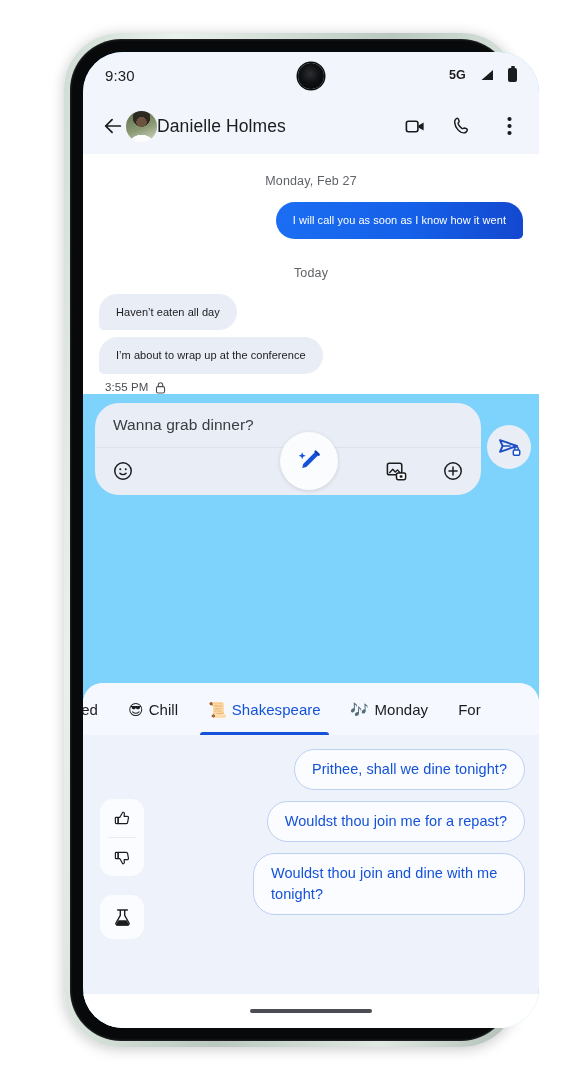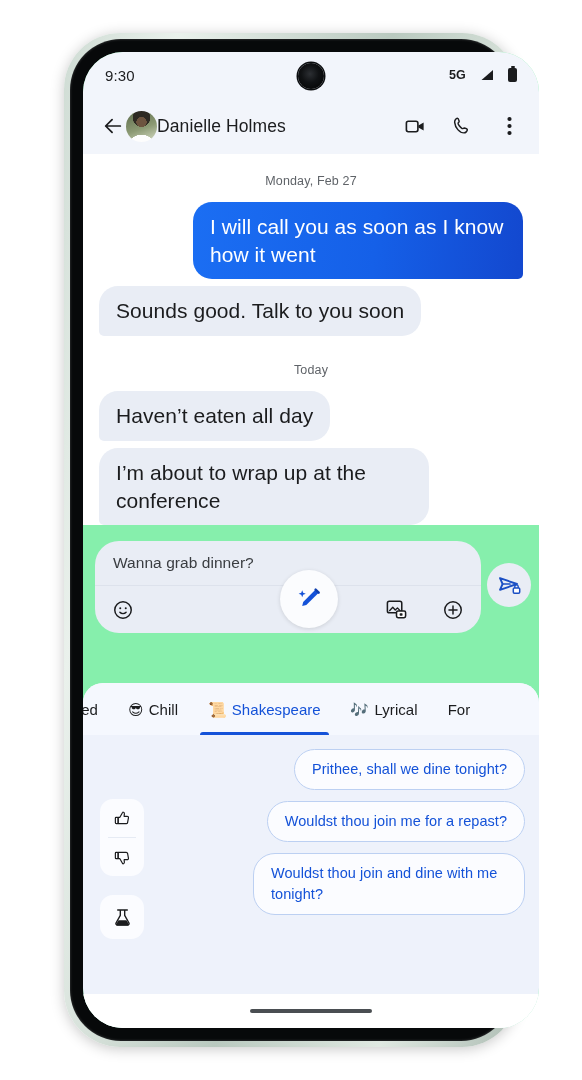--- a/index.html
+++ b/index.html
@@ -24,21 +24,21 @@
     position:absolute;left:70px;top:39px;
     width:442px;height:1002px;
     border-radius:51px;
     background:#07090a;
     box-shadow:inset 0 0 3px rgba(255,255,255,.25);
   }
   .screen{
     position:absolute;left:83px;top:52px;
     width:456px;height:976px;
     border-radius:40px;
-    background:#86efac;
+    background:#7dd3fc;
     overflow:hidden;
   }
   .side-btn{
     position:absolute;right:62px;
     width:5px;
     background:linear-gradient(90deg,#94a79b,#e8efe9 40%,#9fb0a4);
     border-radius:2px;
   }
   .side-btn.b1{top:354px;height:62px;}
   .side-btn.b2{top:464px;height:116px;}
@@ -97,21 +97,21 @@
   .daydivider{
     text-align:center;font-size:12.5px;color:#5f6368;
     padding:20px 0 14px;letter-spacing:.15px;
   }
   .row{display:flex;margin-bottom:7px;}
   .row.out{justify-content:flex-end;}
   .row.in{justify-content:flex-start;}
   .bubble{
     max-width:330px;
     padding:11px 17px;
-    font-size:21px;line-height:1.32;
+    font-size:11px;line-height:1.32;
     letter-spacing:.05px;
     border-radius:19px;
     box-sizing:border-box;
   }
   .bubble.out{
     background:linear-gradient(95deg,#1b6ef3 0%,#1560e8 55%,#1348cf 100%);
     color:#ffffff;
     border-radius:19px 19px 5px 19px;
   }
   .bubble.in{
@@ -280,34 +280,38 @@
   </div>
 
   <div class="thread">
 
     <div class="daydivider">Monday, Feb 27</div>
 
     <div class="row out">
       <div class="bubble out">I will call you as soon as I know how it went</div>
     </div>
 
-    <div class="row in">
-      <div class="bubble in">Sounds good. Talk to you soon</div>
-    </div>
 
     <div class="daydivider">Today</div>
 
     <div class="row in">
       <div class="bubble in">Haven’t eaten all day</div>
     </div>
 
     <div class="row in">
       <div class="bubble in">I’m about to wrap up at the conference</div>
     </div>
 
+    <div class="timestamp">
+      <span>3:55 PM</span>
+      <svg width="11" height="13" viewBox="0 0 12 14">
+        <rect x="1.6" y="6" width="8.8" height="7" rx="1.6" stroke="#4a4e52" stroke-width="1.2" fill="none"></rect>
+        <path d="M3.6 6V4.2a2.4 2.4 0 0 1 4.8 0V6" stroke="#4a4e52" stroke-width="1.2" fill="none"></path>
+      </svg>
+    </div>
   </div>
 
   <div class="compose-wrap">
     <div class="compose-box">
       <div class="compose-input" placeholder="Text message">Wanna grab dinner?</div>
       <div class="compose-icons">
         <span class="ci">
           <svg width="22" height="22" viewBox="0 0 24 24">
             <circle cx="12" cy="12" r="9" stroke="#1b1c1e" stroke-width="1.6" fill="none"></circle>
             <circle cx="9" cy="10" r="1.1" fill="#1b1c1e"></circle>
@@ -362,21 +366,21 @@
       <div class="tab">
         <span class="emo">😎</span>
         <span>Chill</span>
       </div>
       <div class="tab active">
         <span class="emo">📜</span>
         <span>Shakespeare</span>
       </div>
       <div class="tab">
         <span class="emo">🎶</span>
-        <span>Lyrical</span>
+        <span>Monday</span>
       </div>
       <div class="tab">
         <span>For</span>
       </div>
     </div>
 
     <div class="suggestions">
       <div class="chip">Prithee, shall we dine tonight?</div>
       <div class="chip">Wouldst thou join me for a repast?</div>
       <div class="chip">Wouldst thou join and dine with me tonight?</div>

